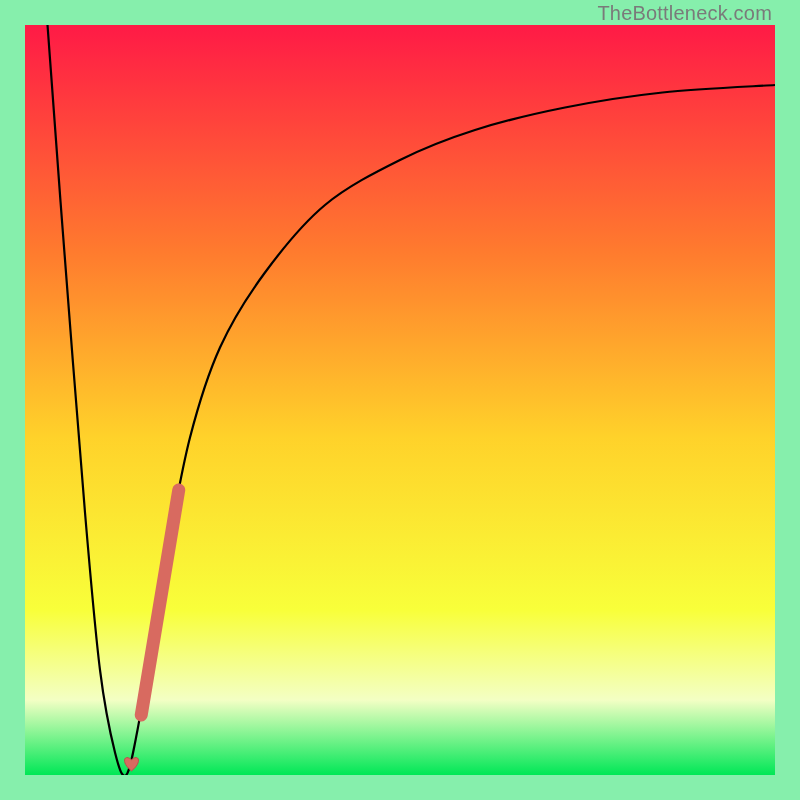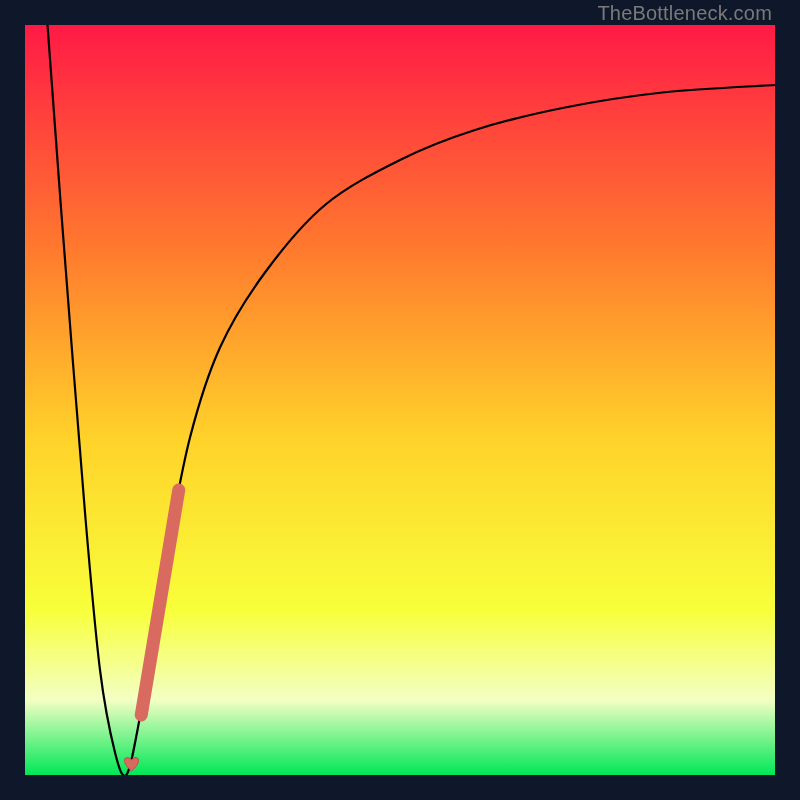--- a/index.html
+++ b/index.html
@@ -7,21 +7,21 @@
     padding: 0;
     width: 800px;
     height: 800px;
     overflow: hidden;
     background: #000;
     font-family: Arial, Helvetica, sans-serif;
   }
   .frame {
     position: absolute;
     inset: 0;
-    background: #0f172a;
+    background: #86efac;
   }
   .plot {
     position: absolute;
     left: 25px;
     top: 25px;
     width: 750px;
     height: 750px;
     overflow: hidden;
   }
   .plot svg {

